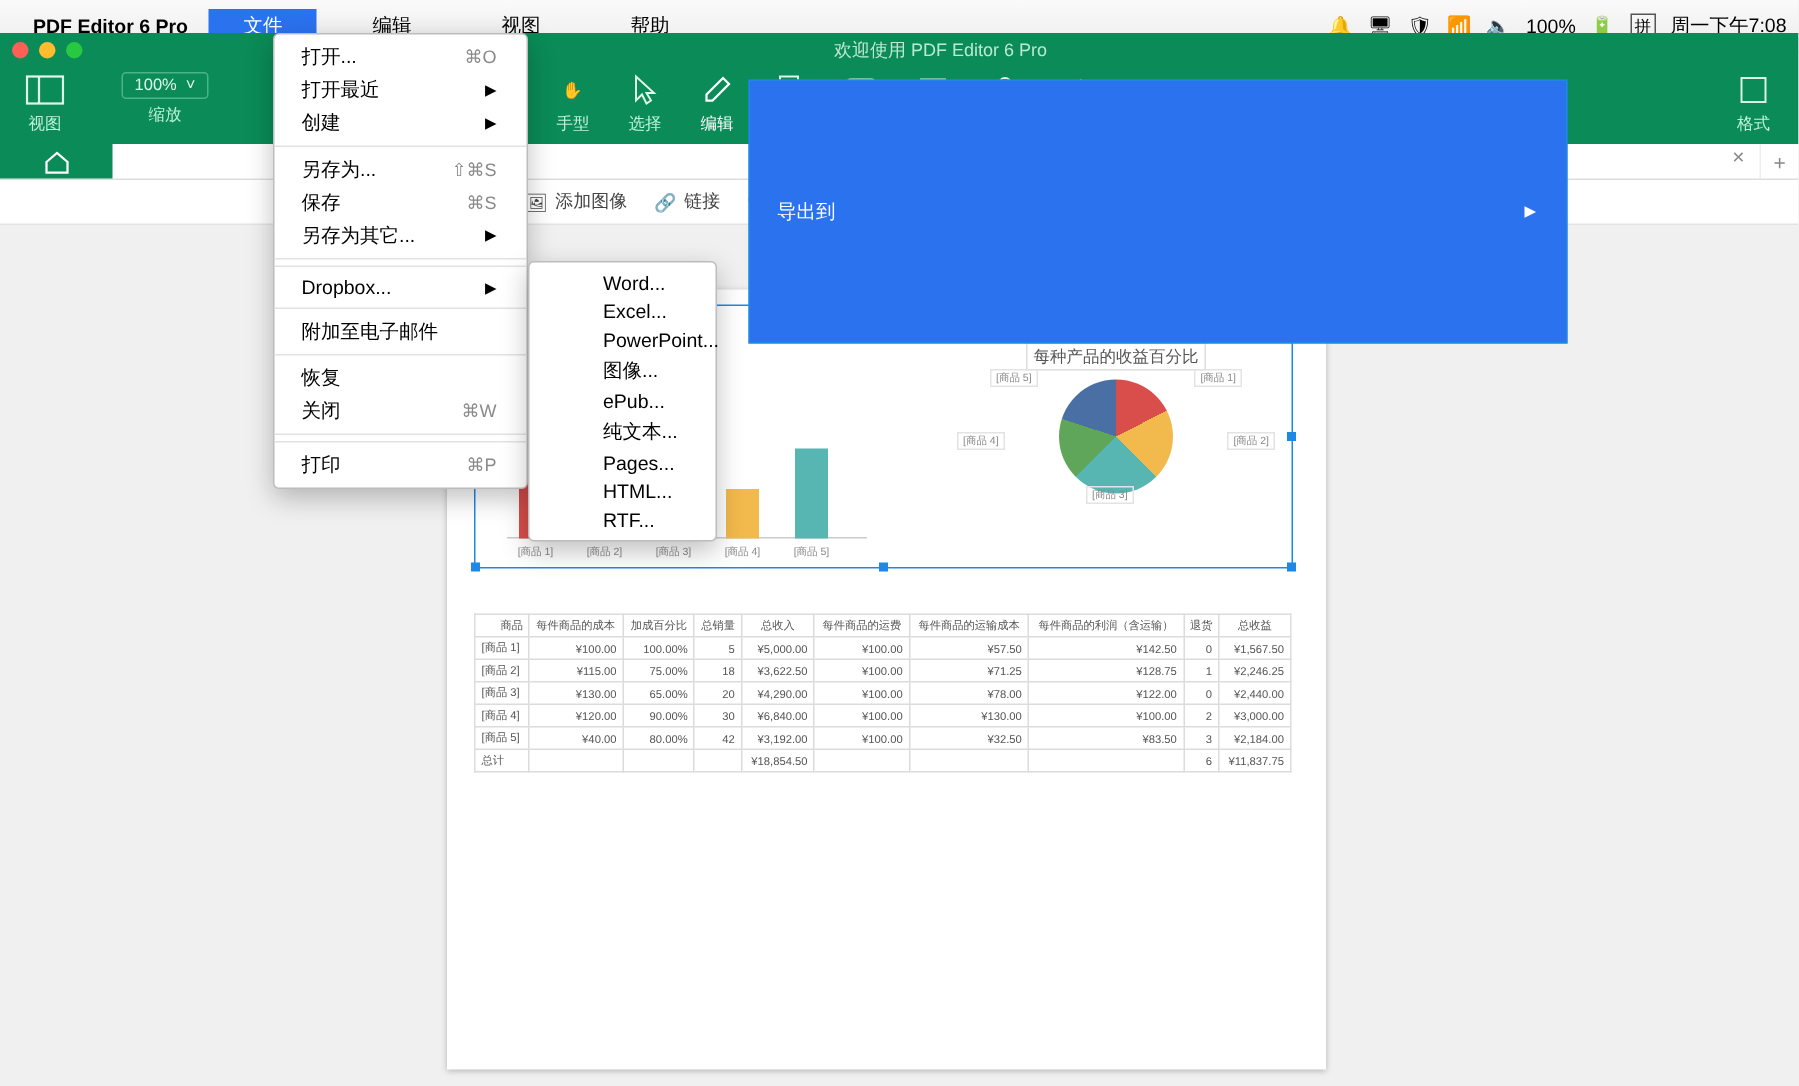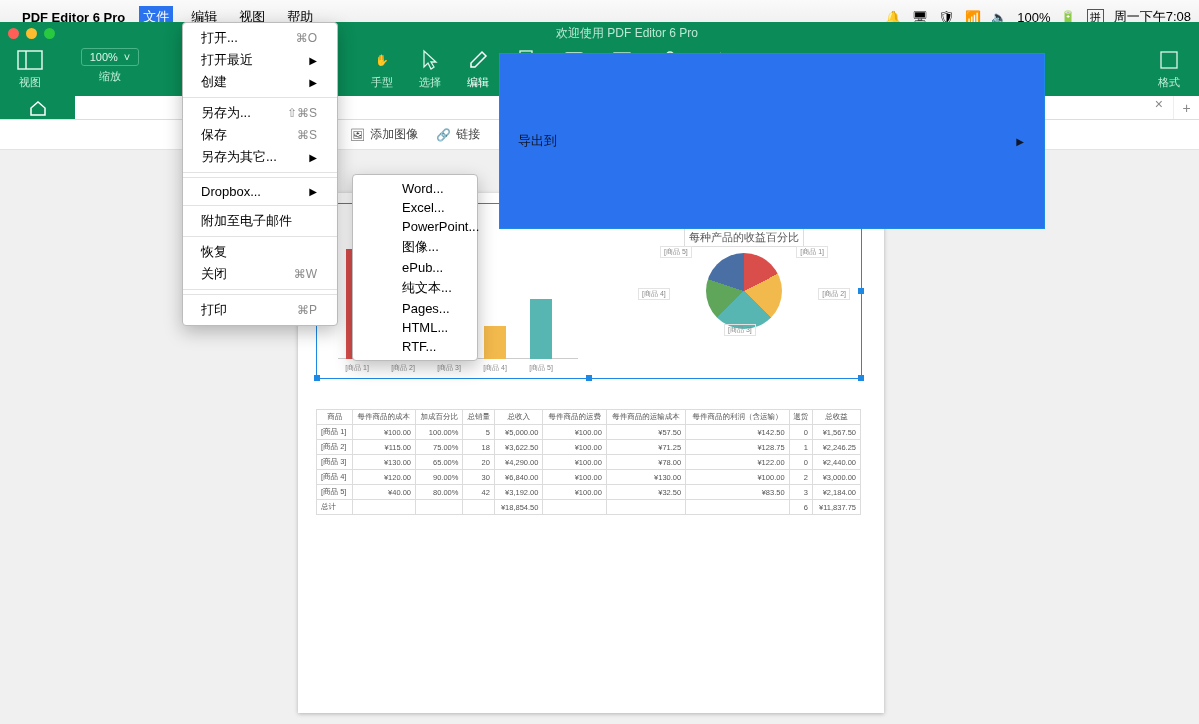--- a/index.html
+++ b/index.html
@@ -3,21 +3,21 @@
 <meta charset="utf-8">
 <style>
   * { box-sizing: border-box; margin: 0; padding: 0; font-family: -apple-system, "Helvetica Neue", Arial, sans-serif; }
   body { width: 1199px; height: 724px; background: #f0f0f0; overflow: hidden; position: relative; }
 
   
   .mac-menubar { height: 35px; background: linear-gradient(#fafafa,#ececec); border-bottom:1px solid #d0d0d0; display:flex; align-items:center; font-size:13px; padding:0 8px; justify-content:space-between; }
   .mac-menubar-left { display:flex; align-items:center; gap:14px; }
   .mac-menubar-left .apple { font-size:14px; }
   .mac-menubar-left .appname { font-weight:bold; }
-  .mac-menubar-left .menu-item { padding:2px 4px; }
+  .mac-menubar-left .menu-item { padding:2px 23px; }
   .mac-menubar-left .menu-item.active { background:#2a72ee; color:#fff; border-radius:0; }
   .mac-menubar-right { display:flex; align-items:center; gap:10px; font-size:13px; }
   .mac-menubar-right span { display:inline-flex; align-items:center; }
 
   
   .app-window { position:absolute; left:0; top:22px; right:0; }
   .titlebar { height:22px; background:#0a8b57; display:flex; align-items:center; padding-left:8px; }
   .traffic { display:flex; gap:7px; }
   .traffic span { width:11px; height:11px; border-radius:50%; }
   .tl-red { background:#ff5f57; } .tl-yel { background:#febc2e; } .tl-grn { background:#28c840; }
@@ -65,26 +65,26 @@
   .pie{ width:76px; height:76px; border-radius:50%; margin:0 auto;
         background: conic-gradient(#d94e4b 0 63deg,#f2b94c 63deg 135deg,#57b6b2 135deg 225deg,#5fa55a 225deg 288deg,#4a6fa5 288deg 360deg); }
   .plab{ position:absolute; font-size:7px; color:#888; border:1px solid #e3e3e3; padding:0 3px; }
 
   
   .tbl { position:absolute; left:18px; top:216px; width:545px; border-collapse:collapse; font-size:7.5px; color:#555; }
   .tbl th, .tbl td { border:1px solid #dcdcdc; padding:2px 3px; text-align:center; height:14px; white-space:nowrap; }
   .tbl th { font-weight:normal; }
   .tbl td.r { text-align:right; padding-right:4px; }
   .tbl td.l { text-align:left; padding-left:4px; }
-  .tbl th.l { text-align:center; padding-left:4px; }
+  .tbl th.l { text-align:right; padding-left:4px; }
 
   
   .menu { position:absolute; background:#fff; border:1px solid #bcbcbc; border-radius:4px; box-shadow:0 6px 18px rgba(0,0,0,.25); font-size:13px; padding:4px 0; }
   .menu .mi { padding:2px 20px 2px 18px; display:flex; justify-content:space-between; align-items:center; gap:24px; }
-  .menu .mi.sel { background:#2a72ee; color:#0f172a; }
+  .menu .mi.sel { background:#2a72ee; color:#ffffff; }
   .menu .mi .sc { color:#8a8a8a; font-size:12px; }
   .menu hr { border:none; border-top:1px solid #e2e2e2; margin:4px 0; }
   .menu .arrow { font-size:10px; }
 
   svg { display:block; }
 </style>
 </head>
 <body>
 
 <div class="mac-menubar">
@@ -395,21 +395,21 @@
       <span class="handle h-ne"></span>
       <span class="handle h-w"></span>
       <span class="handle h-e"></span>
       <span class="handle h-sw"></span>
       <span class="handle h-s"></span>
       <span class="handle h-se"></span>
     </div>
   </div>
 </div>
 
-<div class="menu" style="left:182px; top:22px; width:156px;">
+<div class="menu" style="left:182px; top:22px; width:170px;">
   <div class="mi">
       <span>打开...</span>
       <span class="sc">⌘O</span>
     </div>
   <div class="mi">
       <span>打开最近</span>
       <span class="arrow">▶</span>
     </div>
   <div class="mi">
       <span>创建</span>

